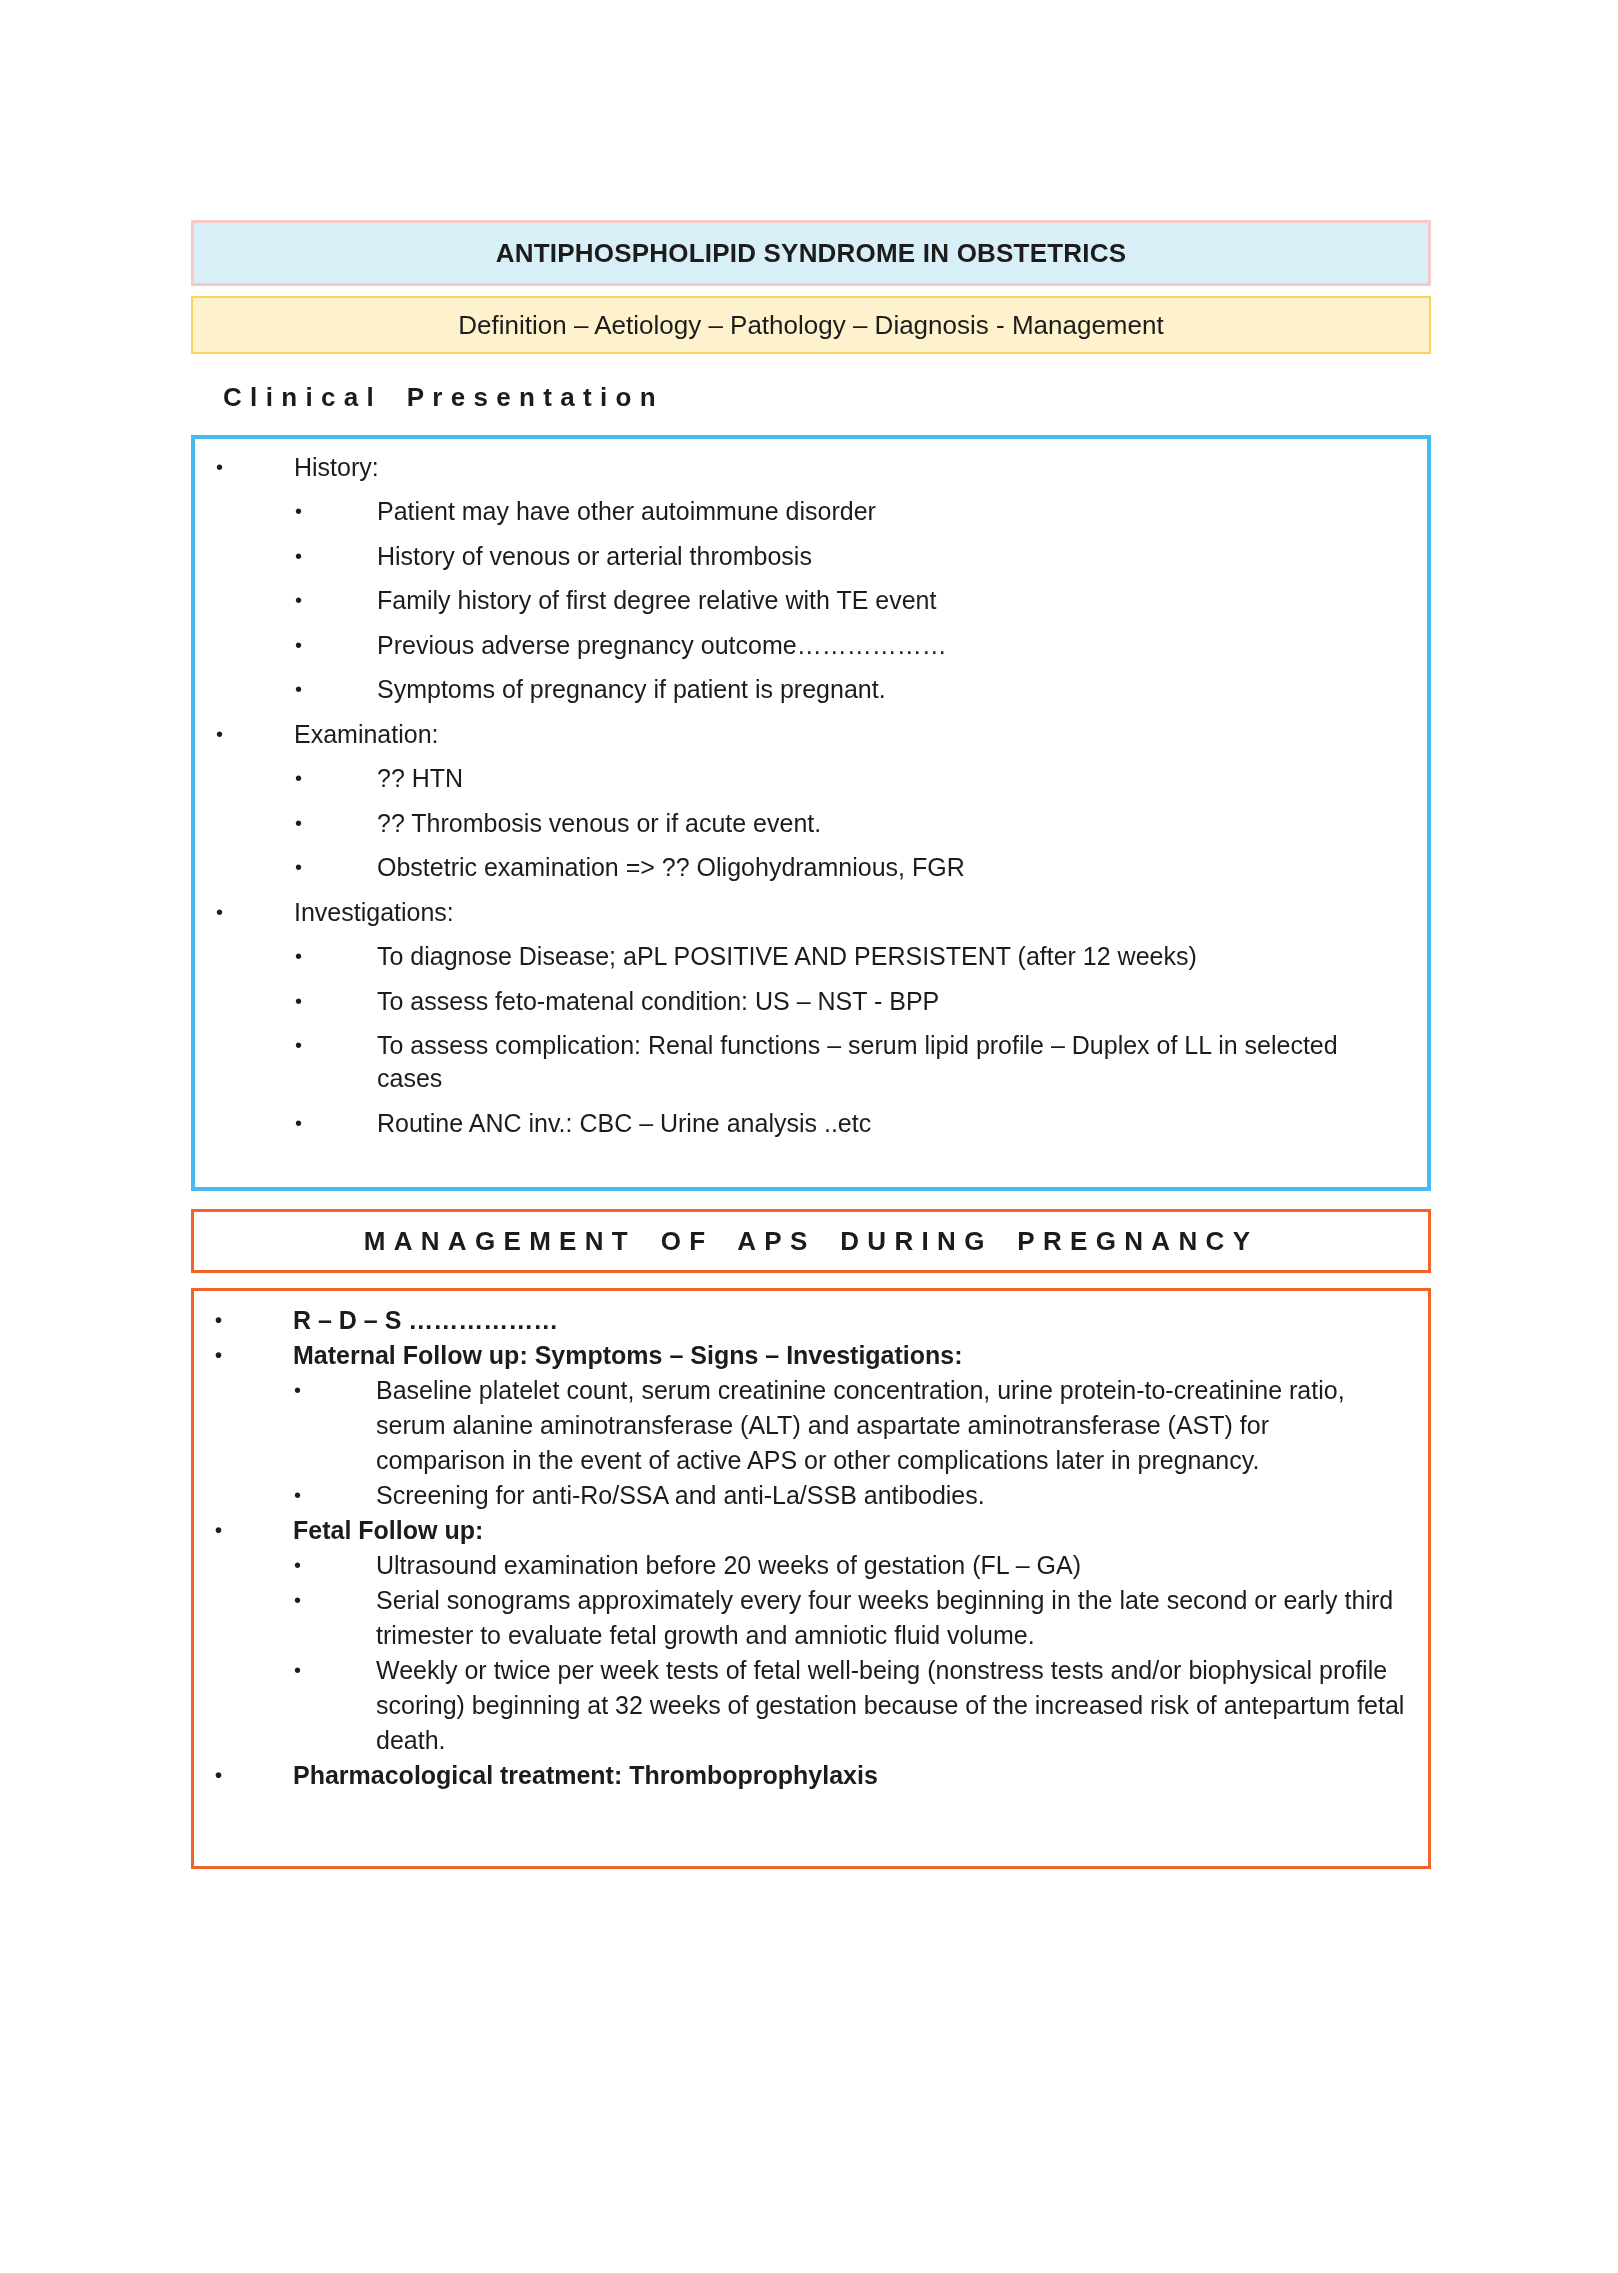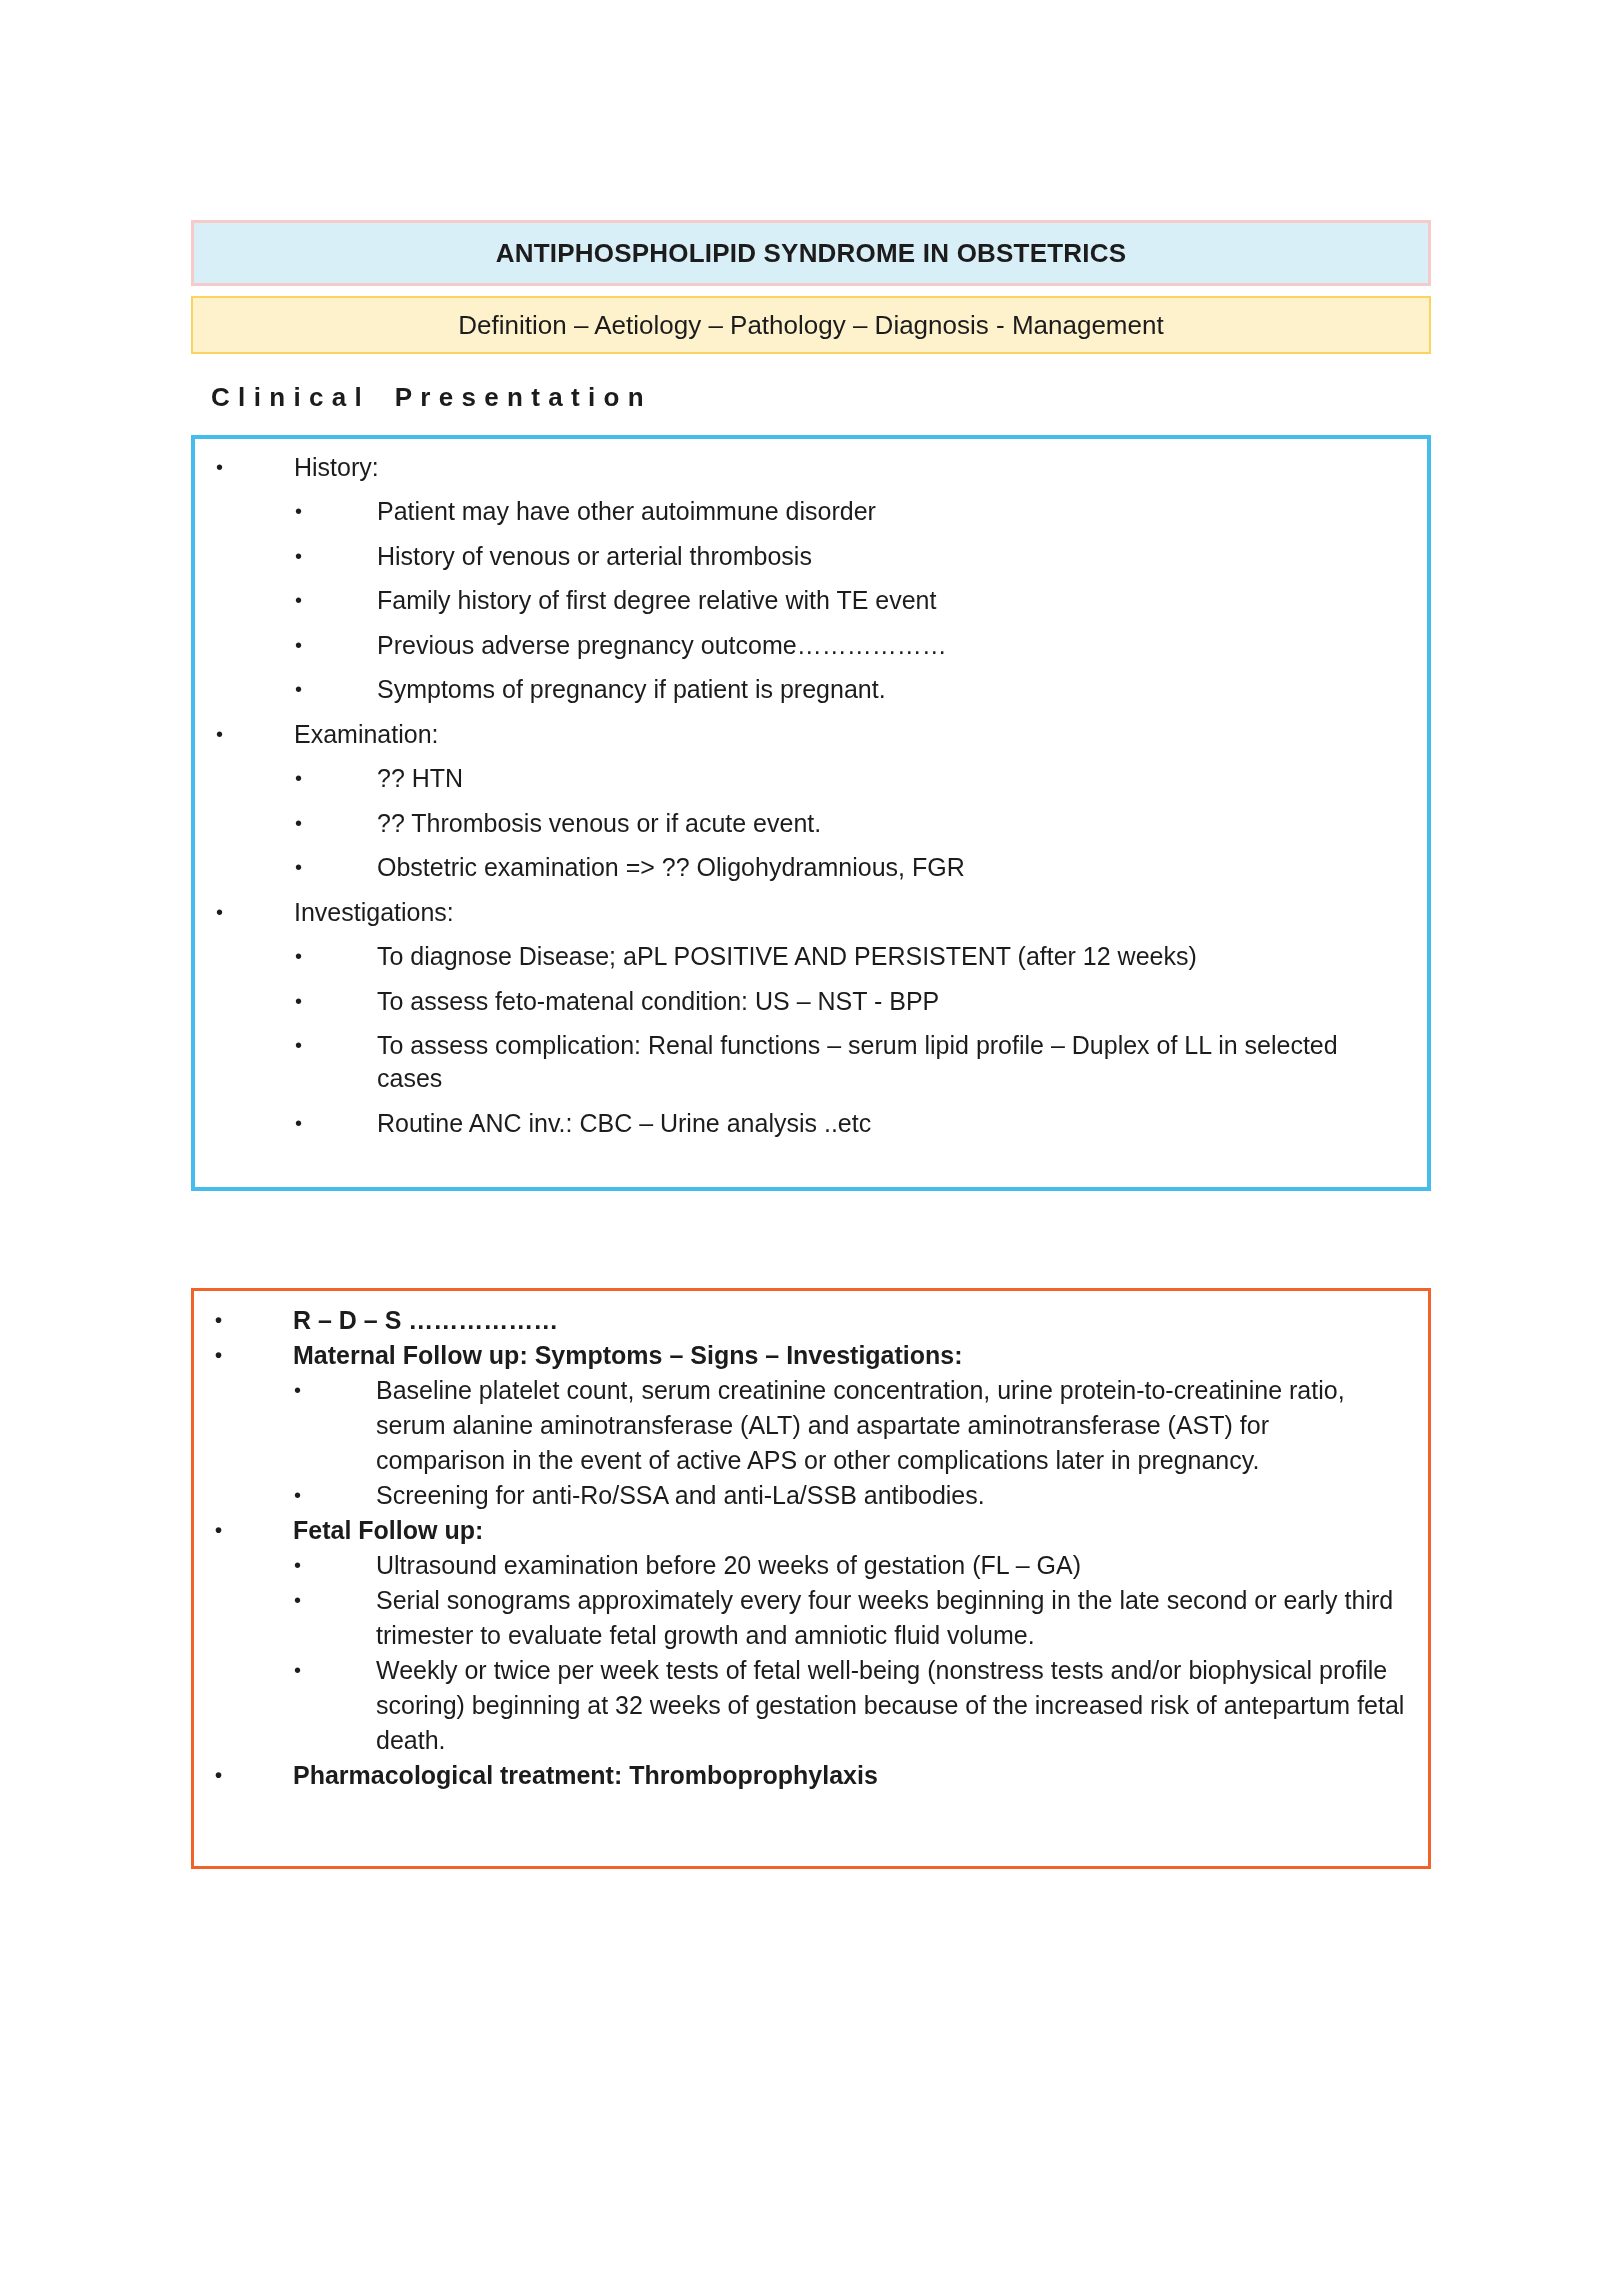--- a/index.html
+++ b/index.html
@@ -30,21 +30,21 @@
   .subtitle-box {
     top: 296px;
     height: 58px;
     background: var(--subtitle-box-bg, #fdf2cc);
     border: 2.9px solid var(--subtitle-box-border, #fbd35e);
     display: flex; align-items: center; justify-content: center;
     font-size: 26px;
   }
   .section-heading {
     position: absolute;
-    left: 211px;
+    left: 223px;
     top: 382px;
     margin: 0;
     font-size: 26px;
     font-weight: bold;
     letter-spacing: 0.32em;
     word-spacing: 0.35em;
   }
   .clinical-box {
     top: 435px;
     height: 756px;
@@ -165,20 +165,23 @@
           <span class="bullet">•</span>
           <span class="txt"><span>To assess complication: Renal functions – serum lipid profile – Duplex of LL in selected cases</span></span>
         </div>
         <div class="li l2">
           <span class="bullet">•</span>
           <span class="txt"><span>Routine ANC inv.: CBC – Urine analysis ..etc</span></span>
         </div>
       </div>
   </div>
 
+  <div class="abs-box management-title-box">
+    <span>MANAGEMENT OF APS DURING PREGNANCY</span>
+  </div>
 
   <div class="abs-box management-box">
     <div>
         <div class="li l1 b">
           <span class="bullet">•</span>
           <span class="txt"><span>R – D – S ………………</span></span>
         </div>
         <div class="li l1 b">
           <span class="bullet">•</span>
           <span class="txt"><span>Maternal Follow up: Symptoms – Signs – Investigations:</span></span>

